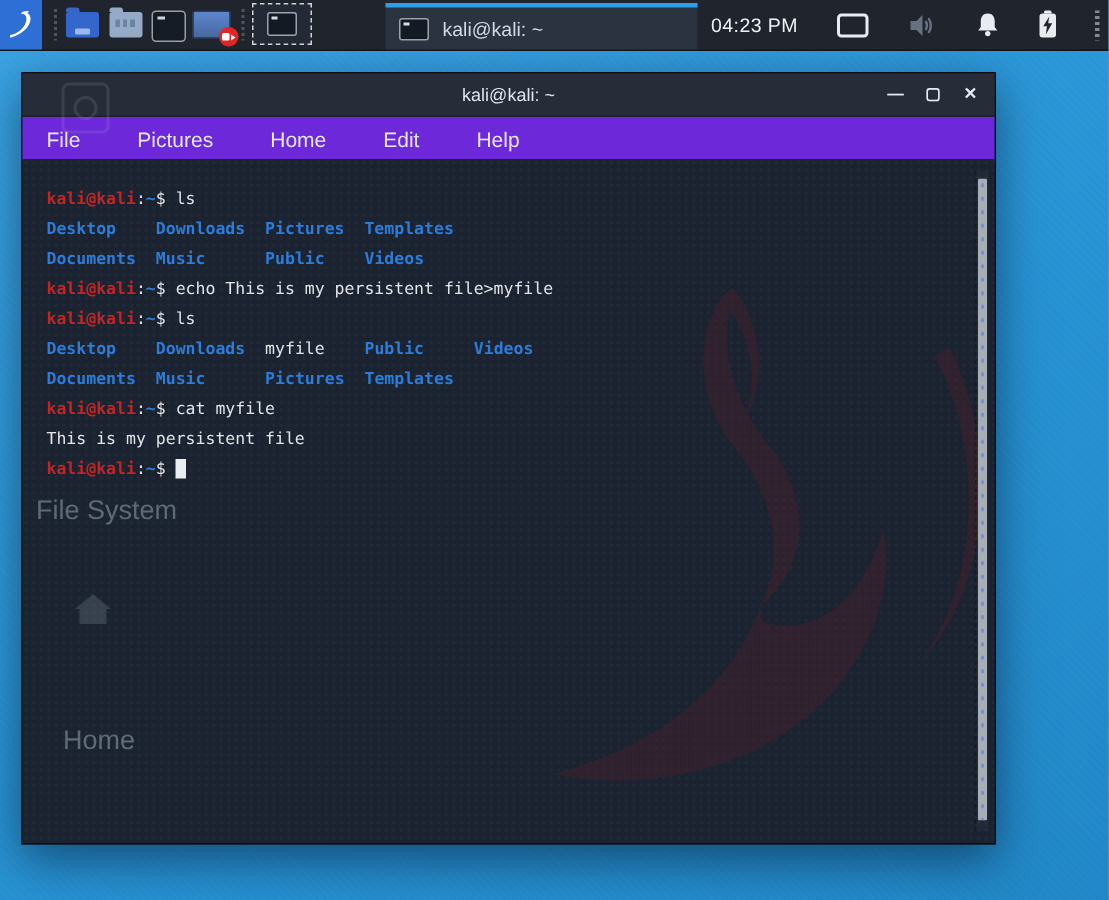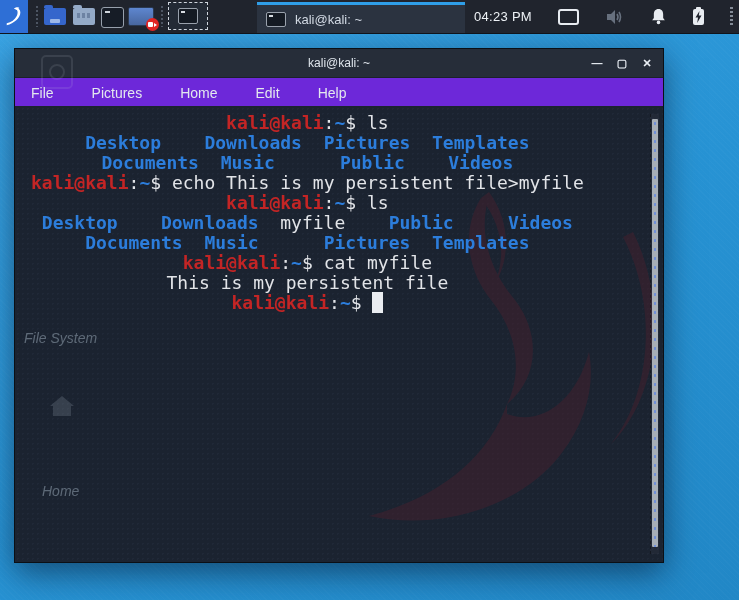--- a/index.html
+++ b/index.html
@@ -63,35 +63,35 @@
             border-bottom:1px solid #1b212b;}
   .title{font-size:12px;color:#dfe5ec;}
   .controls{position:absolute;right:10px;top:0;height:100%;display:flex;align-items:center;gap:13px;color:#e8edf3;}
   .ctrl{font-size:11px;line-height:1;width:12px;text-align:center;font-weight:bold;}
   .menubar{height:29px;background:#6d28d9;display:flex;align-items:center;padding:0 6px;gap:18px;
            border-bottom:1px solid #161c26;}
   .menu-item{color:#e3e8ee;font-size:14px;padding:3px 10px;}
   .term-body{position:absolute;top:57px;left:0;right:0;bottom:0;overflow:hidden;background:var(--termbg);
      background-image:radial-gradient(rgba(120,150,190,0.05) 1px,transparent 1px);background-size:5px 5px;}
 
-  .term-text{position:absolute;left:16px;top:7px;z-index:6;white-space:pre;
-     font-family:"DejaVu Sans Mono",monospace;font-size:18px;line-height:20px;color:var(--fg);text-align:center;}
+  .term-text{position:absolute;left:16px;top:17px;z-index:6;white-space:pre;
+     font-family:"DejaVu Sans Mono",monospace;font-size:11px;line-height:20px;color:var(--fg);}
   .seg-red{color:var(--red);font-weight:bold;}
   .seg-blue,.seg-dir{color:var(--blue);font-weight:bold;}
   .seg-fg{color:var(--fg);}
   .seg-cursor{background:#eaedf1;color:transparent;}
 
   .scroll-track{position:absolute;right:4px;top:8px;bottom:8px;width:8px;background:rgba(255,255,255,0.03);
       border-left:1px dashed rgba(0,0,0,0.4);z-index:7;}
   .scroll-thumb{position:absolute;right:5px;top:13px;width:6px;height:428px;background:#a7aeb6;border-radius:1px;z-index:8;
       background-image:radial-gradient(#6f8fd8 .8px,transparent 1.2px);background-size:6px 9px;}
 
   
   .ghost{position:absolute;pointer-events:none;color:rgba(160,175,190,0.5);}
-  .ghost-label{font-size:14px;font-style:italic;}
+  .ghost-label{font-size:18px;}
   .ghost-drive{top:6px;left:26px;width:28px;height:30px;border:2px solid rgba(205,215,225,0.12);border-radius:5px;z-index:30;}
   .ghost-drive::after{content:"";position:absolute;left:6px;top:7px;width:12px;height:12px;
       border:2px solid rgba(205,215,225,0.12);border-radius:50%;}
   .g-fs{left:9px;top:224px;z-index:5;}
   .g-home-icon{left:34px;top:288px;z-index:5;opacity:.5;}
   .g-home{left:27px;top:330px;z-index:5;margin-top:47px;}
 
   .watermark{position:absolute;right:2px;bottom:0;width:300px;height:380px;opacity:.5;z-index:1;}
 </style>
 </head>

